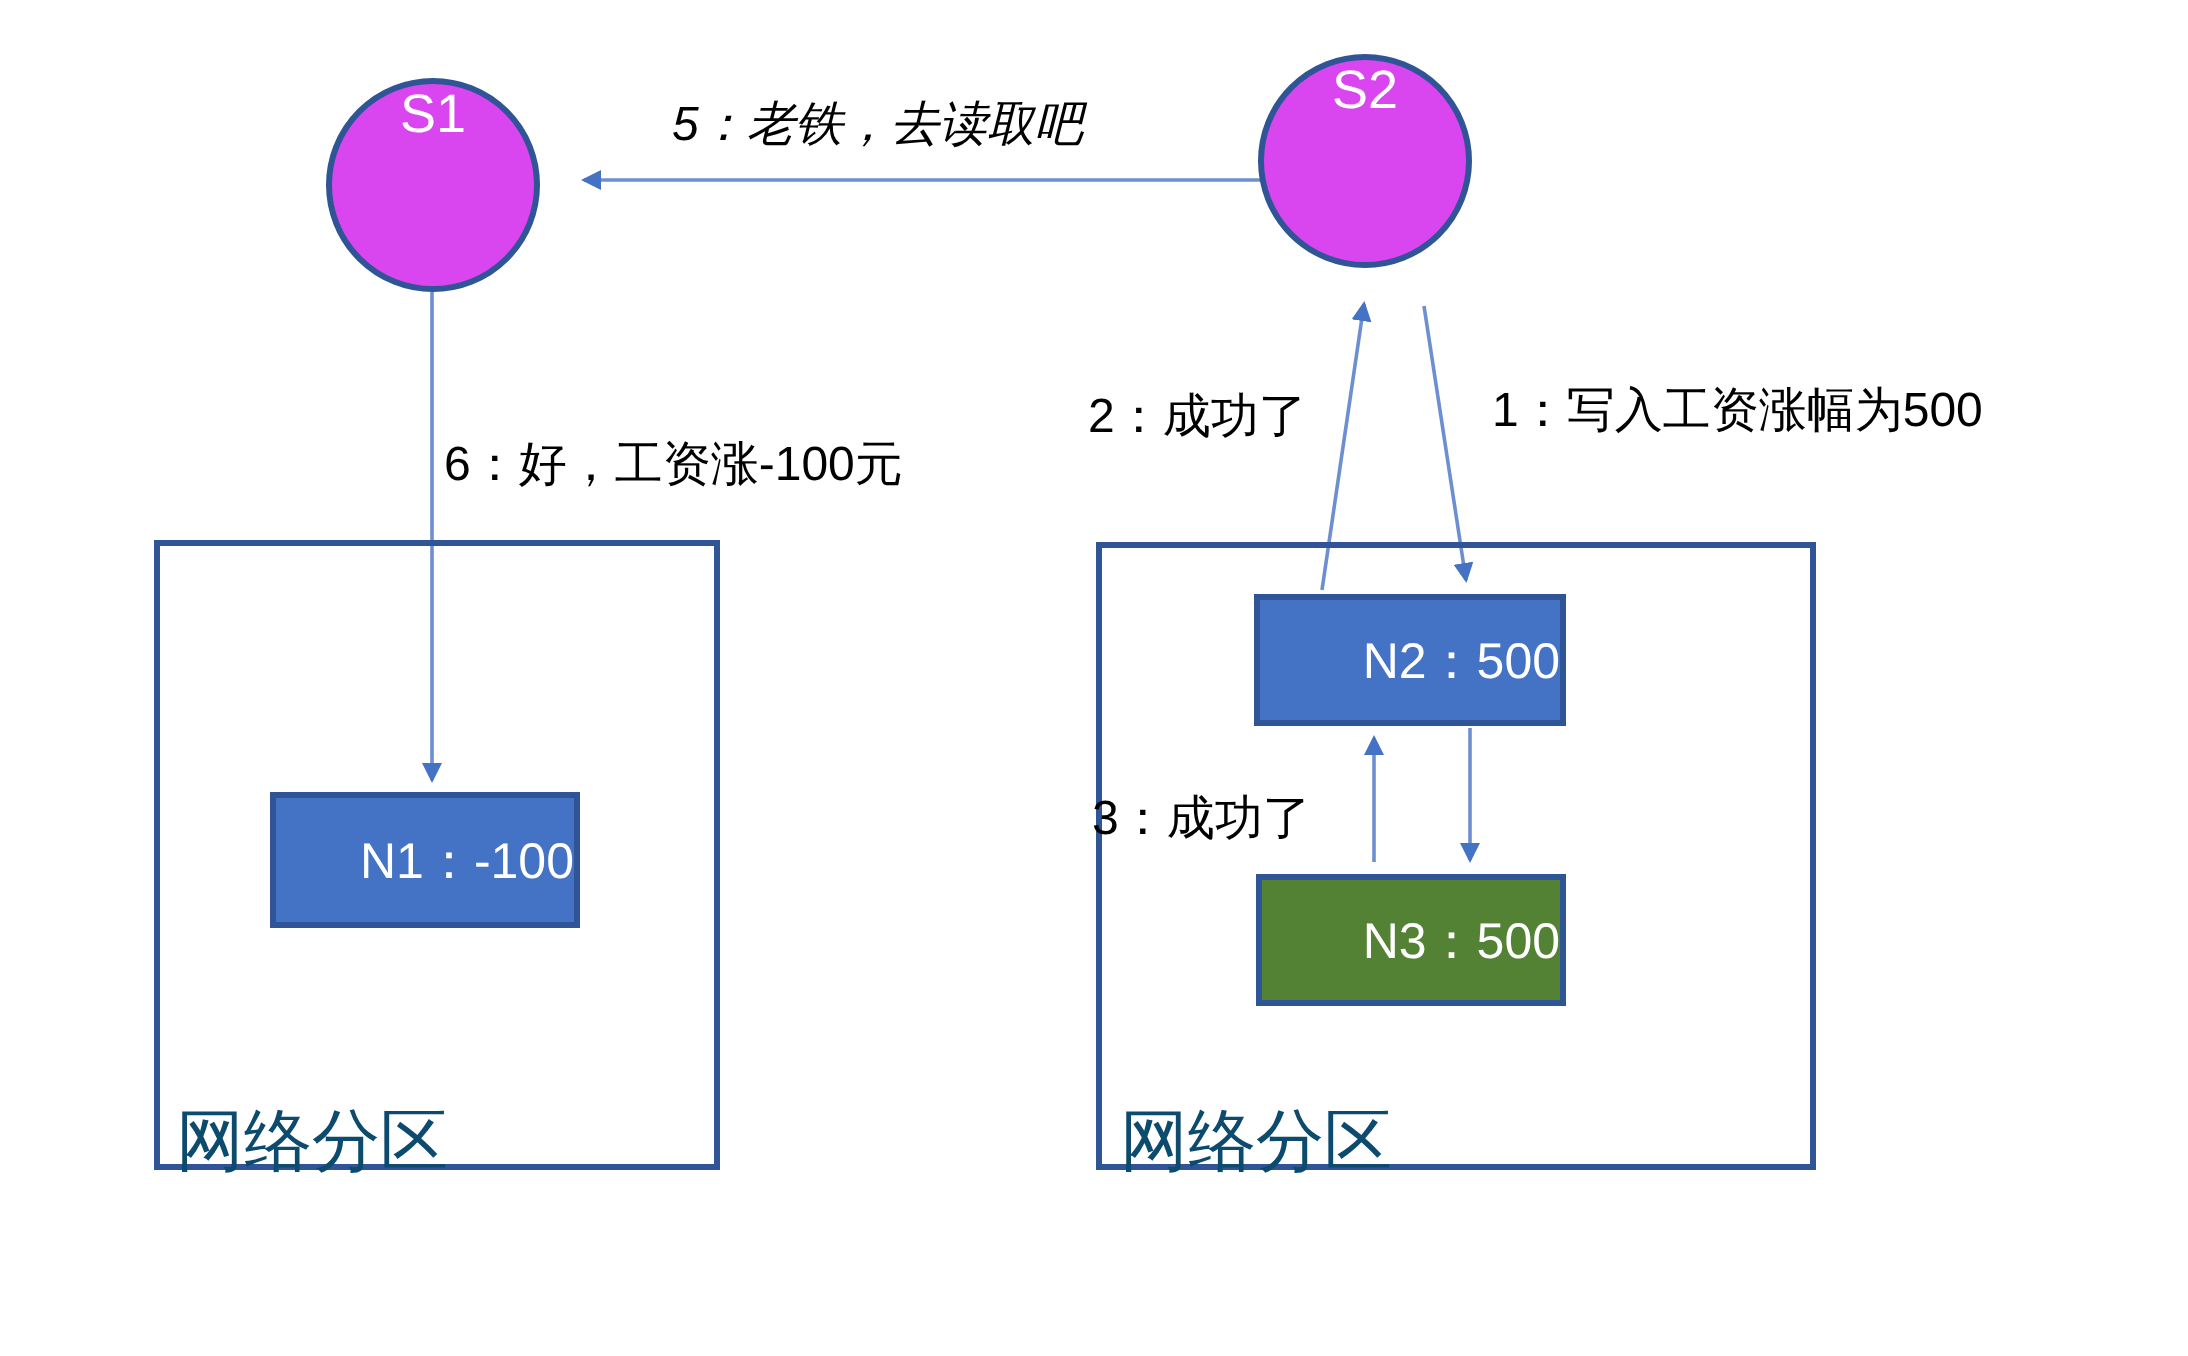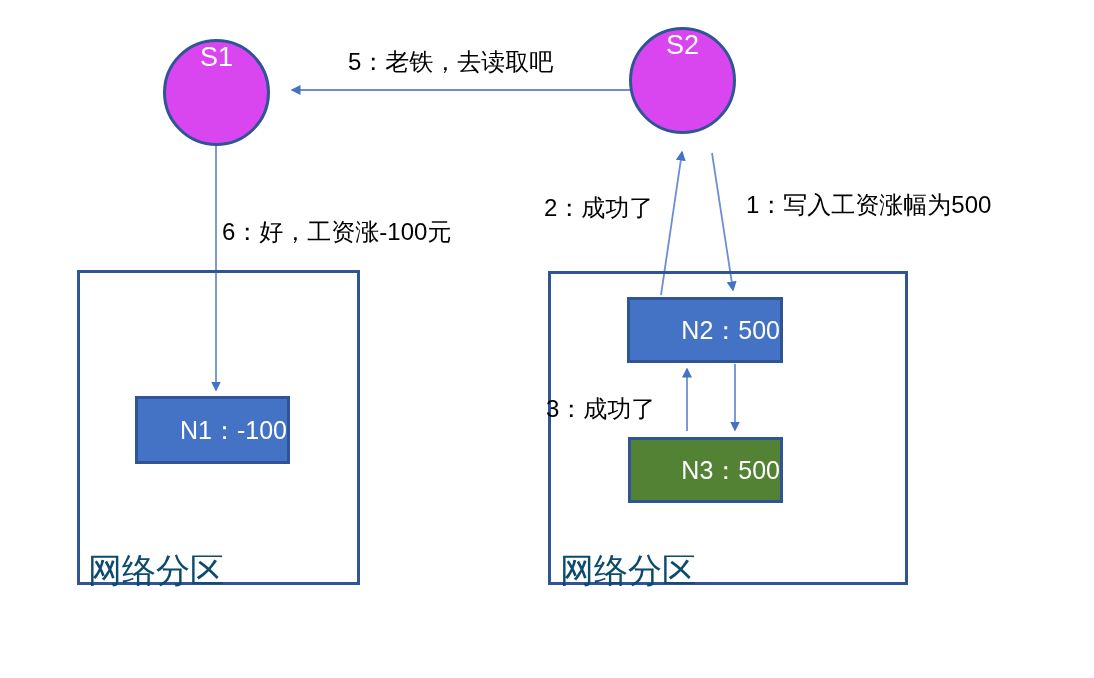--- a/index.html
+++ b/index.html
@@ -64,21 +64,21 @@
   #n1 { left: 135px; top: 396px; width: 155px; height: 68px; background: #4472C4; padding-left: 16px; }
   #n2 { left: 627px; top: 297px; width: 156px; height: 66px; background: #4472C4; }
   #n3 { left: 628px; top: 437px; width: 155px; height: 66px; background: #548235; }
 
   .msg-label {
     position: absolute;
     font-size: 24px;
     color: #000000;
     white-space: nowrap;
   }
-  #msg-5 { left: 348px; top: 46px; }
+  #msg-5 { left: 336px; top: 46px; font-style: italic; }
   #msg-6 { left: 222px; top: 216px; }
   #msg-1 { left: 746px; top: 189px; }
   #msg-4 { left: 544px; top: 192px; }
   #msg-2 { left: 737px; top: 375px; }
   #msg-3 { left: 546px; top: 383px; margin-top: 10px; }
 
   svg.arrows {
     position: absolute;
     left: 0; top: 0;
     width: 1094px;

